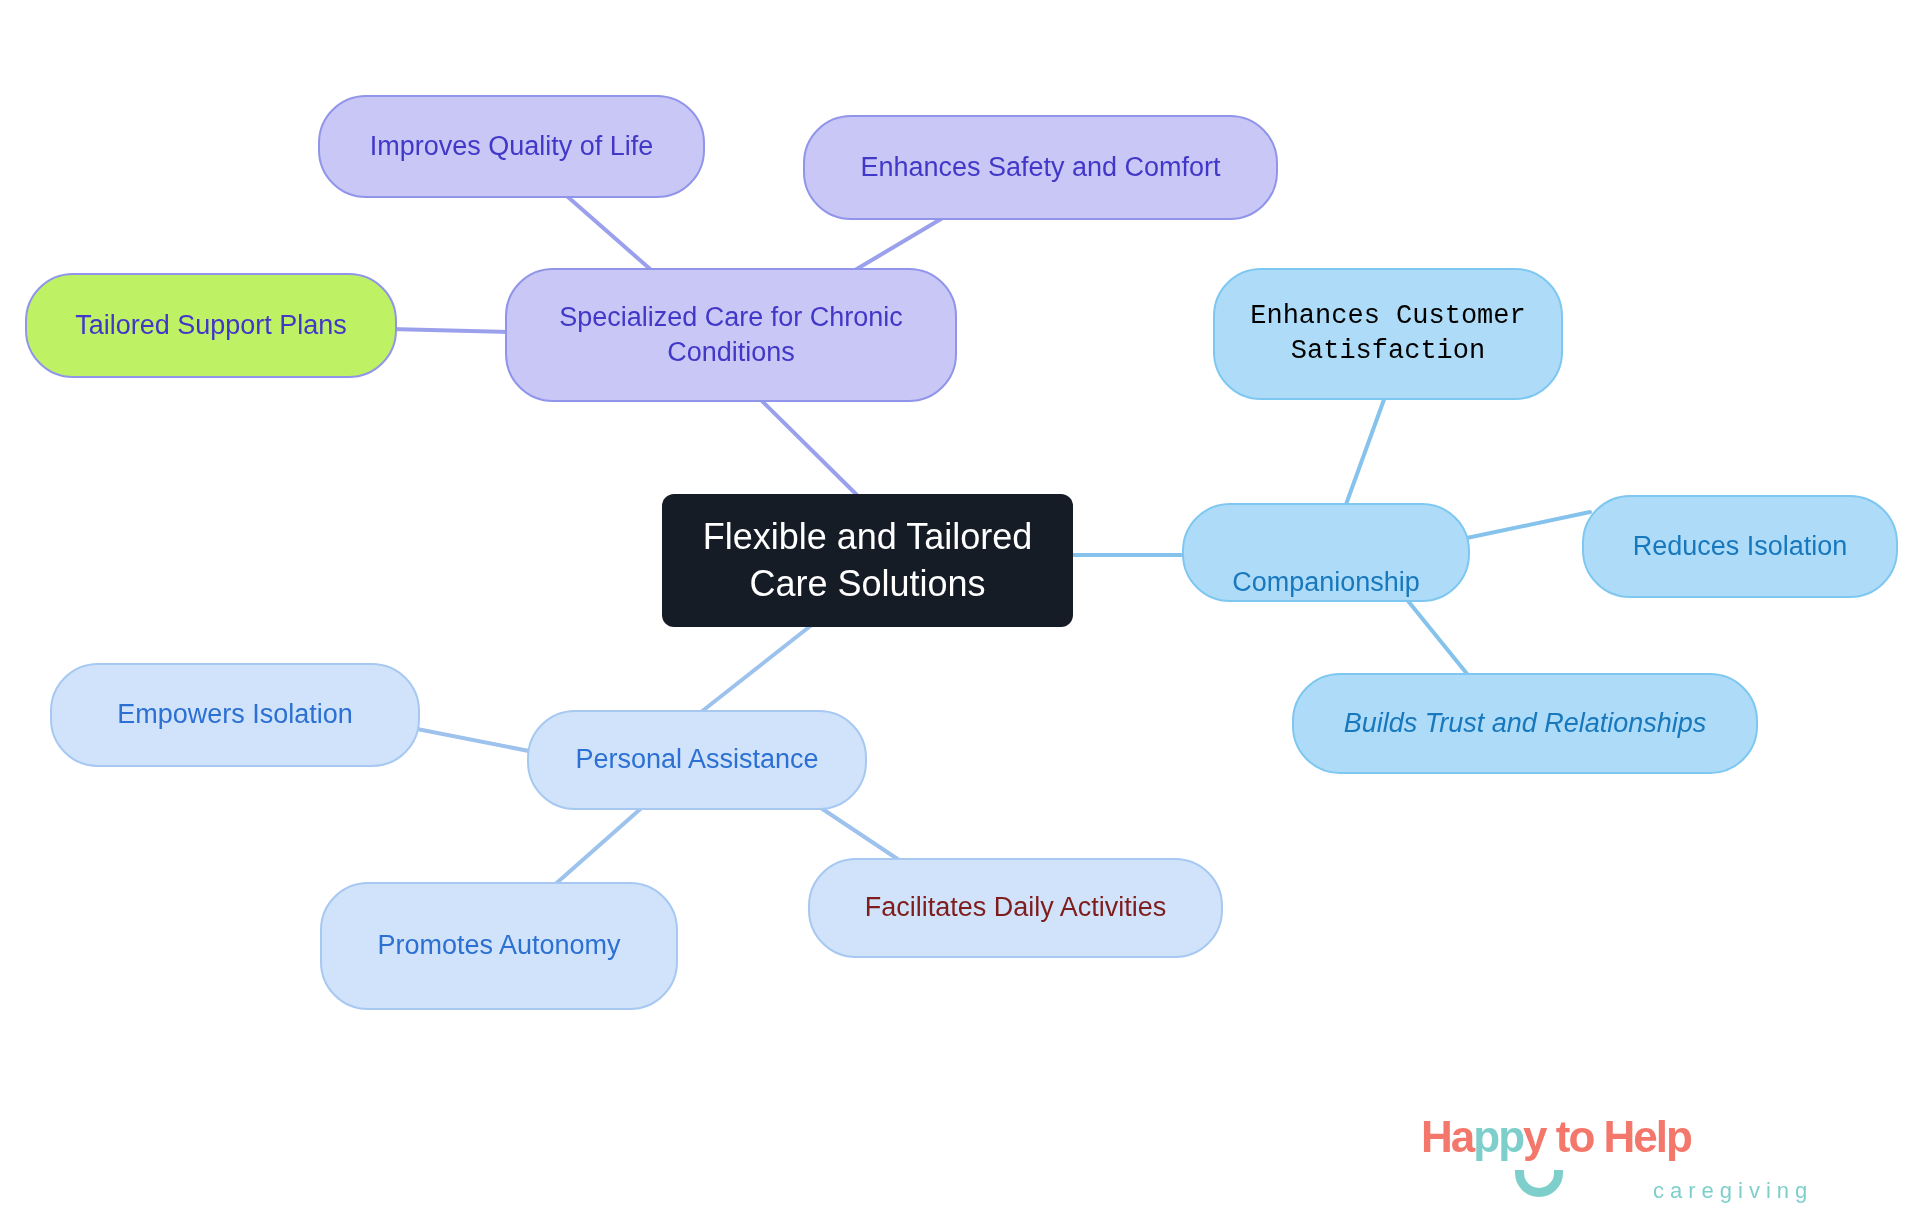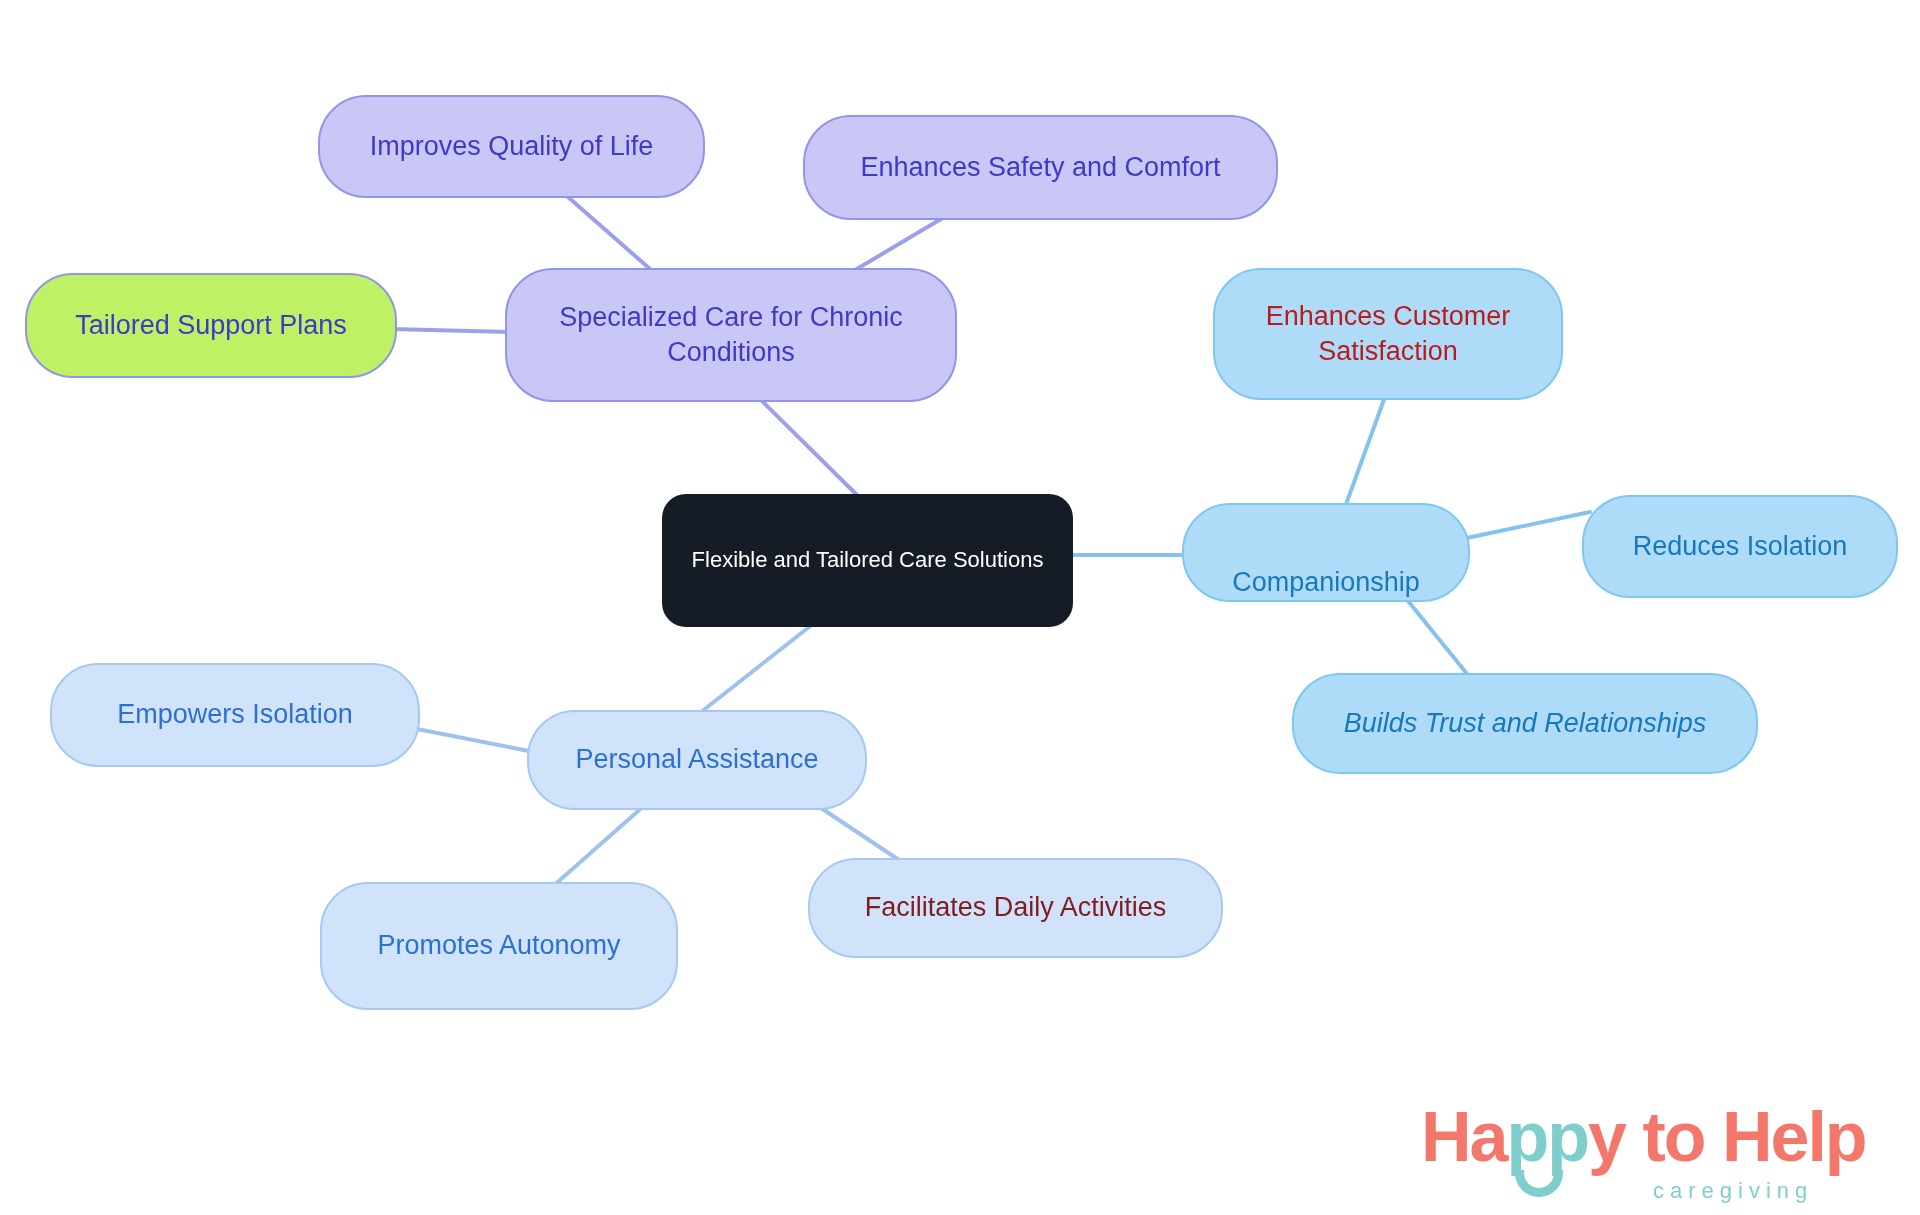--- a/index.html
+++ b/index.html
@@ -32,21 +32,21 @@
     text-align: center;
     box-sizing: border-box;
     border: 2px solid transparent;
     border-radius: 48px;
     font-size: 27px;
     line-height: 1.3;
     padding: 0 18px;
   }
   .one-line { white-space: nowrap; }
 
-  #n-central      { left: 662px;  top: 494px;  width: 411px; height: 133px; border: none; border-radius: 24px; font-size: 22px; }
+  #n-central      { left: 662px;  top: 494px;  width: 411px; height: 133px; border: none; border-radius: 12px; font-size: 36px; }
   #n-specialized  { left: 505px;  top: 268px;  width: 452px; height: 134px; }
   #n-improves     { left: 318px;  top: 95px;   width: 387px; height: 103px; }
   #n-safety       { left: 803px;  top: 115px;  width: 475px; height: 105px; }
   #n-tailored     { left: 25px;   top: 273px;  width: 372px; height: 105px; }
   #n-companionship{ left: 1182px; top: 503px;  width: 288px; height: 99px; align-items: flex-end;  }
   #n-customer     { left: 1213px; top: 268px;  width: 350px; height: 132px; }
   #n-isolation    { left: 1582px; top: 455px;  width: 316px; height: 103px; margin-top: 40px; }
   #n-trust        { left: 1292px; top: 673px;  width: 466px; height: 101px; }
   #n-personal     { left: 527px;  top: 710px;  width: 340px; height: 100px; }
   #n-empowers     { left: 50px;   top: 663px;  width: 370px; height: 104px; }
@@ -57,21 +57,21 @@
     position: absolute;
     left: 1421px;
     top: 1102px;
     width: 470px;
     height: 112px;
   }
   #logo-wordmark {
     position: absolute;
     left: 0;
     top: 0;
-    font-size: 70px;
+    font-size: 44px;
     font-weight: bold;
     letter-spacing: -2px;
     line-height: 70px;
     white-space: nowrap;
   }
   #logo-smile {
     position: absolute;
     left: 94px;
     top: 68px;
     width: 48px;
@@ -128,21 +128,21 @@
   </div>
 
   <div class="node one-line" id="n-tailored" style="background-color: #bef264; border-color: rgb(144, 149, 233); color: rgb(66, 56, 200);">
     <span>Tailored Support Plans</span>
   </div>
 
   <div class="node one-line" id="n-companionship" style="background-color: rgb(174, 220, 248); border-color: rgb(126, 199, 240); color: rgb(24, 120, 189);">
     <span>Companionship</span>
   </div>
 
-  <div class="node" id="n-customer" style="background-color: rgb(174, 220, 248); border-color: rgb(126, 199, 240); color: #b91c1c;">
+  <div class="node" id="n-customer" style="background-color: rgb(174, 220, 248); border-color: rgb(126, 199, 240); color: #000000; font-family: Liberation Mono, monospace;">
     <span>Enhances Customer Satisfaction</span>
   </div>
 
   <div class="node one-line" id="n-isolation" style="background-color: rgb(174, 220, 248); border-color: rgb(126, 199, 240); color: rgb(24, 120, 189);">
     <span>Reduces Isolation</span>
   </div>
 
   <div class="node one-line" id="n-trust" style="background-color: rgb(174, 220, 248); border-color: rgb(126, 199, 240); color: rgb(24, 120, 189); font-style: italic;">
     <span>Builds Trust and Relationships</span>
   </div>

